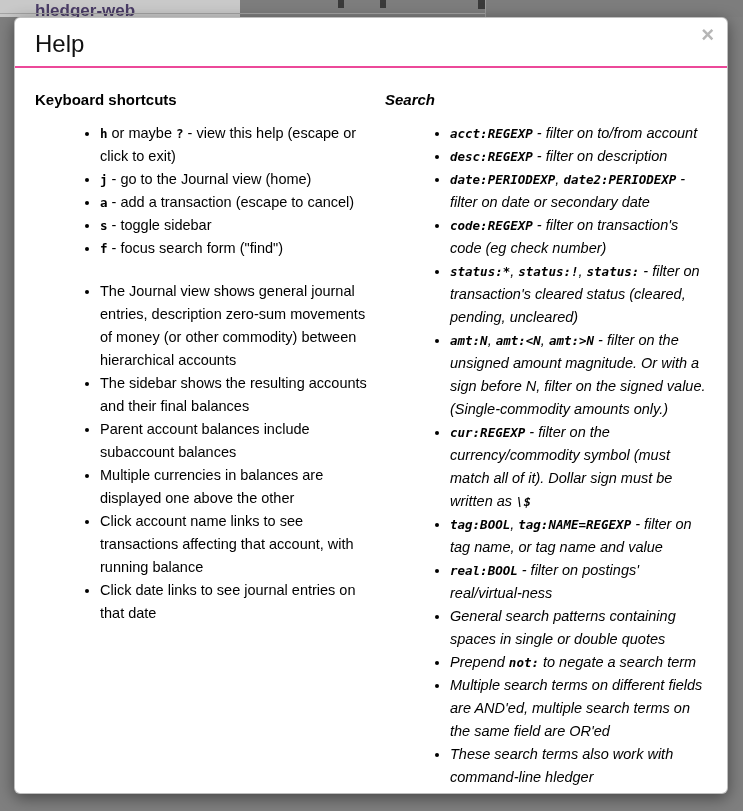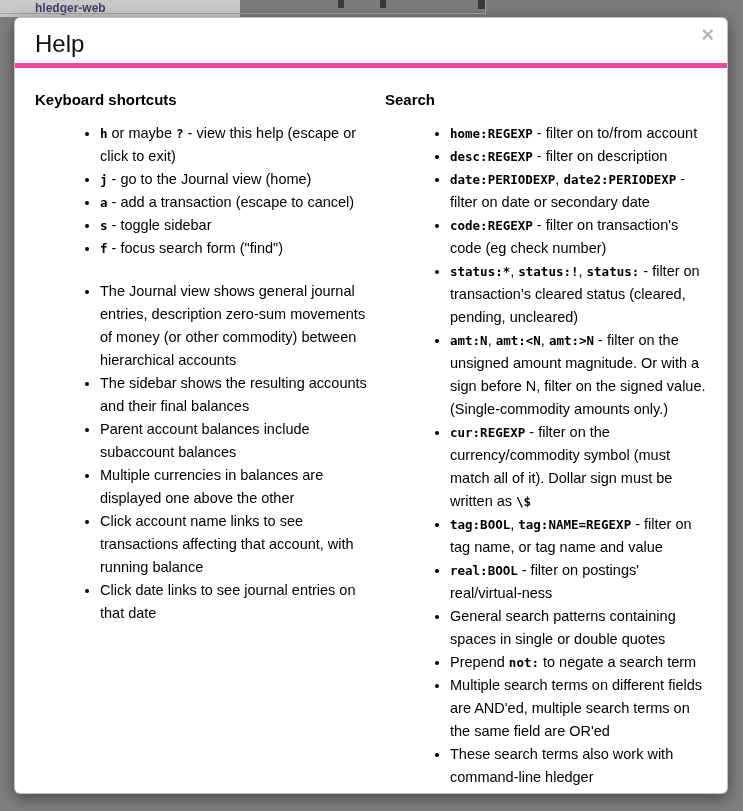--- a/index.html
+++ b/index.html
@@ -16,21 +16,21 @@
   .backdrop-strip {
     position:absolute; left:0; top:0; width:743px; height:17px;
     background:#7d7d7d; overflow:hidden;
   }
   .backdrop-strip .light-zone {
     position:absolute; left:0; top:0; width:240px; height:17px;
     background:#c9c9c9;
   }
   .bg-site-link {
     position:absolute; left:35px; top:1px;
-    font-size:12px; font-weight:bold; color:#4a3c66;
+    font-size:17px; font-weight:bold; color:#4a3c66;
     text-decoration:underline;
   }
   .bg-hline {
     position:absolute; left:0; top:13px; width:485px; height:1px;
     background:#a4a4a4;
   }
   .bg-vline {
     position:absolute; left:485px; top:0; width:1px; height:17px;
     background:#9b9b9b;
   }
@@ -44,38 +44,38 @@
     position:absolute; left:14px; top:17px; width:714px; height:777px;
     background:#ffffff;
     border:1px solid rgba(0,0,0,0.25);
     border-radius:6px;
     box-shadow:0 4px 16px rgba(0,0,0,0.45);
     overflow:hidden;
   }
   .modal-header {
     position:relative;
     padding:11px 20px 8px 20px;
-    border-bottom:5px solid #ec4899;
+    border-bottom:2px solid #ec4899;
     height:50px;
   }
   .modal-title {
     font-size:24px; font-weight:normal; line-height:30px; color:#101010;
   }
   .close-btn {
     position:absolute; right:13px; top:6px;
     background:none; border:none; cursor:pointer;
     font-family:"Liberation Sans", sans-serif;
     font-size:22px; font-weight:bold; color:#b6b6b6; line-height:22px;
   }
   .modal-body {
     display:flex;
     padding:6px 14px 0 20px;
   }
   .col-left  { width:334px; flex:none; margin-right:16px; }
-  .col-right { flex:1; }
+  .col-right { flex:1;font-style:italic; }
 
   .section-heading {
     font-size:15px; font-weight:bold; color:#000;
     margin:16px 0 0 0; line-height:20px;
   }
   ul.help-list {
     margin:12px 0 20px 0;
     padding-left:32px;
     list-style:disc;
   }
@@ -125,21 +125,21 @@
           <li>The sidebar shows the resulting accounts and their final balances</li>
           <li>Parent account balances include subaccount balances</li>
           <li>Multiple currencies in balances are displayed one above the other</li>
           <li>Click account name links to see transactions affecting that account, with running balance</li>
           <li>Click date links to see journal entries on that date</li>
         </ul>
       </div>
     <div class="col-right">
         <h4 class="section-heading">Search</h4>
         <ul class="help-list">
-          <li><span class="code">home:REGEXP</span> - filter on to/from account</li>
+          <li><span class="code">acct:REGEXP</span> - filter on to/from account</li>
           <li><span class="code">desc:REGEXP</span> - filter on description</li>
           <li><span class="code">date:PERIODEXP</span>, <span class="code">date2:PERIODEXP</span> - filter on date or secondary date</li>
           <li><span class="code">code:REGEXP</span> - filter on transaction's code (eg check number)</li>
           <li><span class="code">status:*</span>, <span class="code">status:!</span>, <span class="code">status:</span> - filter on transaction's cleared status (cleared, pending, uncleared)</li>
           <li><span class="code">amt:N</span>, <span class="code">amt:&lt;N</span>, <span class="code">amt:&gt;N</span> - filter on the unsigned amount magnitude. Or with a sign before N, filter on the signed value. (Single-commodity amounts only.)</li>
           <li><span class="code">cur:REGEXP</span> - filter on the currency/commodity symbol (must match all of it). Dollar sign must be written as <span class="code">\$</span></li>
           <li><span class="code">tag:BOOL</span>, <span class="code">tag:NAME=REGEXP</span> - filter on tag name, or tag name and value</li>
           <li><span class="code">real:BOOL</span> - filter on postings' real/virtual-ness</li>
           <li>General search patterns containing spaces in single or double quotes</li>
           <li>Prepend <span class="code">not:</span> to negate a search term</li>

